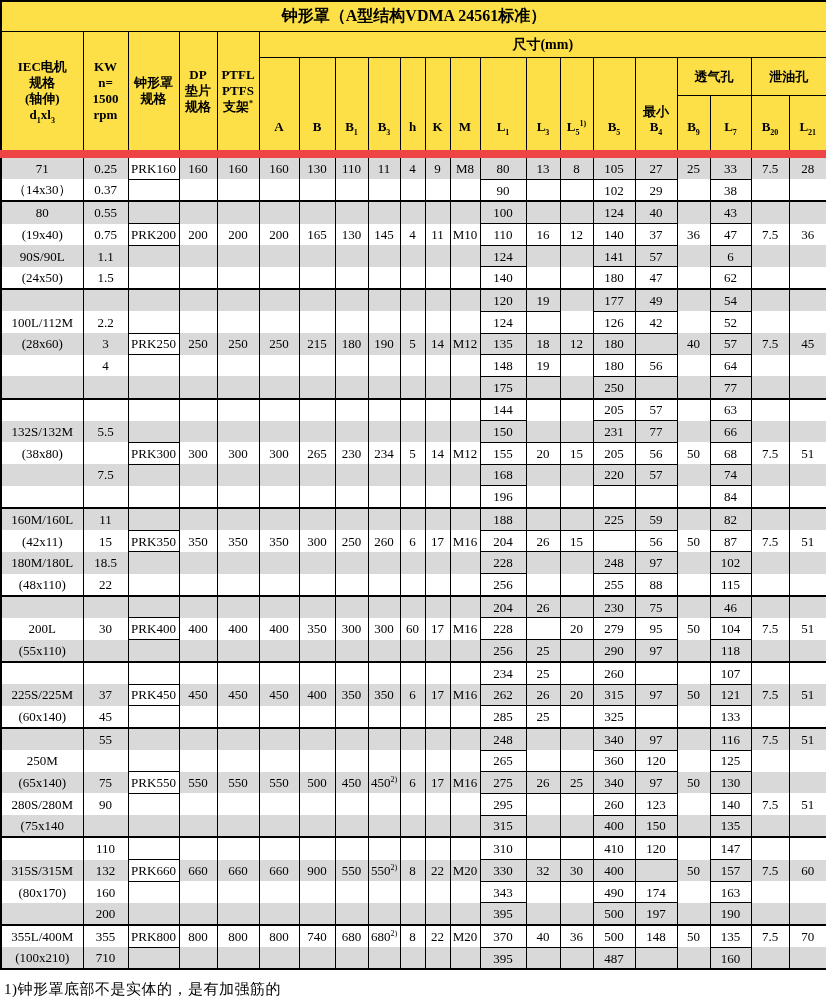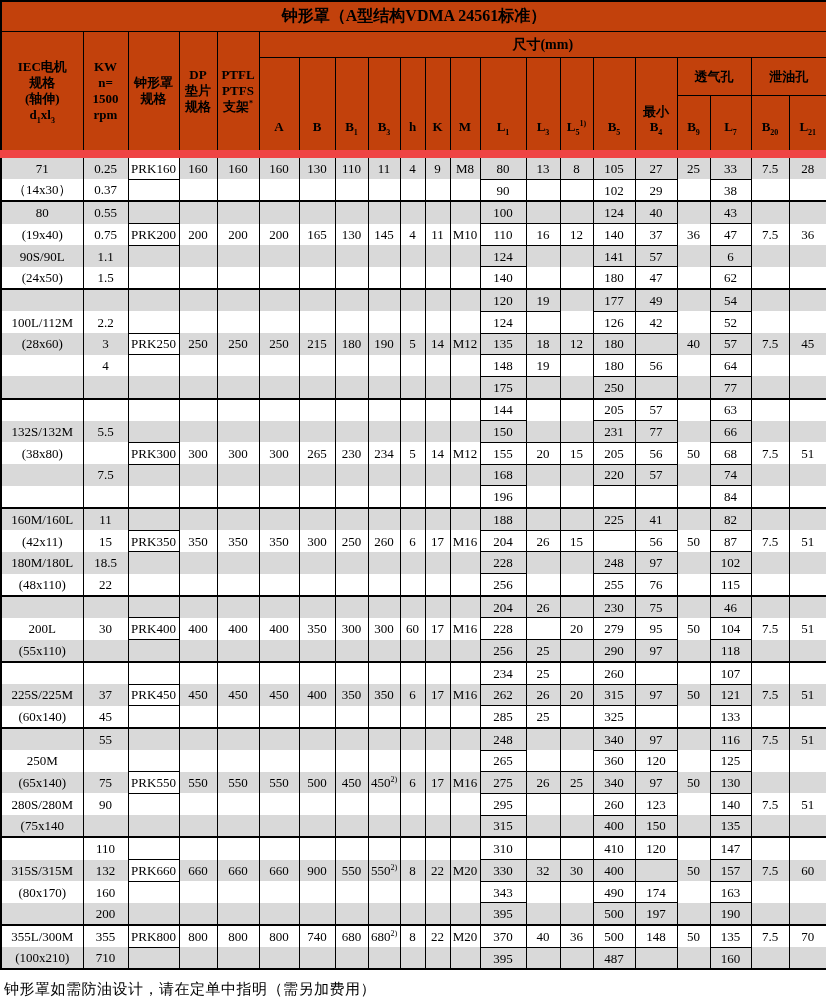--- a/index.html
+++ b/index.html
@@ -1,19 +1,19 @@
 <!DOCTYPE html>
 <html><head>
 <meta charset="utf-8">
 <style>
   html,body{margin:0;padding:0;background:#fff;}
   body{width:826px;font-family:"Liberation Serif","DejaVu Serif",serif;color:#000;}
   table{border-collapse:collapse;table-layout:fixed;width:826px;border:2px solid #000;}
   th,td{padding:0;text-align:center;overflow:hidden;white-space:nowrap;}
-  th{border:1px solid #000;font-weight:bold;background:#c2410c;}
+  th{border:1px solid #000;font-weight:bold;background:#fde047;}
   .title-cell{font-size:16px;height:29px;border-bottom:1px solid #000;}
   .hgroup{font-size:13px;line-height:1.25;vertical-align:middle;}
   .hdims{height:25px;font-size:14px;vertical-align:middle;}
   .hmid{height:37px;font-size:13px;vertical-align:middle;}
   .hdim{vertical-align:bottom;padding-bottom:15px;font-size:13px;height:39px;line-height:1.15;}
   tbody td{border-left:1px solid #000;border-right:1px solid #000;font-size:13px;height:20.7px;line-height:1;}
   tbody tr.grey td{background:#d9d9d9;}
   td.boxed{border-top:1px solid #000;border-bottom:1px solid #000;}
   tbody tr.grey td.prk,td.prk{background:#fff;font-family:Liberation Serif, serif;}
   tbody tr.send td{border-bottom:2px solid #000;}
@@ -464,21 +464,21 @@
           <td></td>
           <td></td>
           <td></td>
           <td></td>
           <td></td>
           <td></td>
           <td class="boxed">188</td>
           <td></td>
           <td></td>
           <td class="boxed">225</td>
-          <td class="boxed">41</td>
+          <td class="boxed">59</td>
           <td></td>
           <td class="boxed">82</td>
           <td></td>
           <td></td>
         </tr>
         <tr class="">
           <td>(42x11)</td>
           <td>15</td>
           <td class="boxed prk">PRK350</td>
           <td>350</td>
@@ -533,21 +533,21 @@
           <td></td>
           <td></td>
           <td></td>
           <td></td>
           <td></td>
           <td></td>
           <td class="boxed">256</td>
           <td></td>
           <td></td>
           <td class="boxed">255</td>
-          <td class="boxed">76</td>
+          <td class="boxed">88</td>
           <td></td>
           <td class="boxed">115</td>
           <td></td>
           <td></td>
         </tr>
         <tr class="grey">
           <td></td>
           <td></td>
           <td></td>
           <td></td>
@@ -885,21 +885,21 @@
           <td></td>
           <td></td>
           <td class="boxed">500</td>
           <td class="boxed">197</td>
           <td></td>
           <td class="boxed">190</td>
           <td></td>
           <td></td>
         </tr>
         <tr class="">
-          <td>355L/300M</td>
+          <td>355L/400M</td>
           <td>355</td>
           <td class="boxed prk">PRK800</td>
           <td>800</td>
           <td>800</td>
           <td>800</td>
           <td>740</td>
           <td>680</td>
           <td>680<sup>2)</sup></td>
           <td>8</td>
           <td>22</td>
@@ -933,17 +933,16 @@
           <td class="boxed">487</td>
           <td></td>
           <td></td>
           <td class="boxed">160</td>
           <td></td>
           <td></td>
         </tr>
       </tbody>
     </table>
   <div class="notes">
-    <p class="note-line">钟形罩如需防油设计，请在定单中指明（需另加费用）</p>
     <p class="note-line">1)钟形罩底部不是实体的，是有加强筋的</p>
 
   </div>
 </div>
 
 </body></html>

